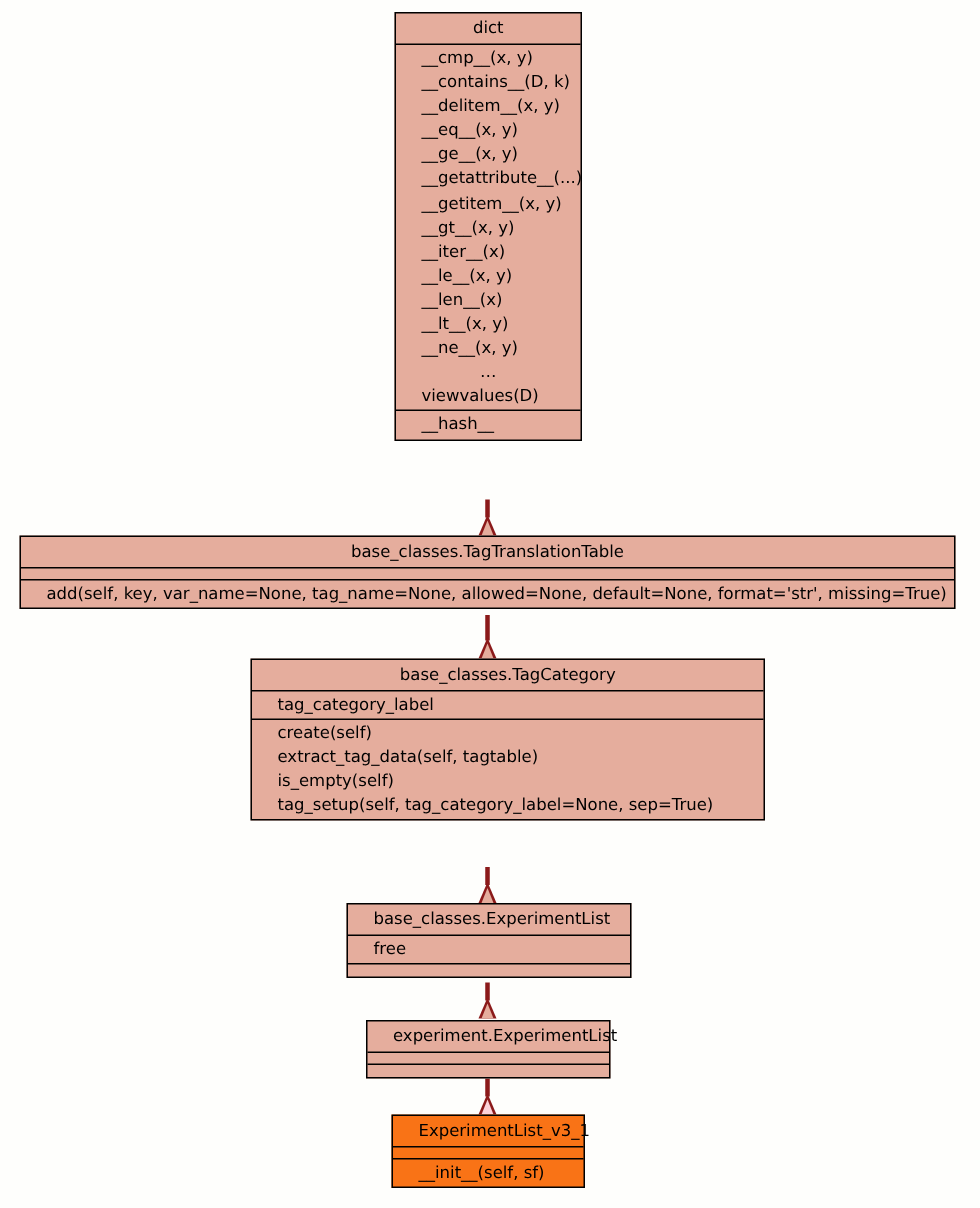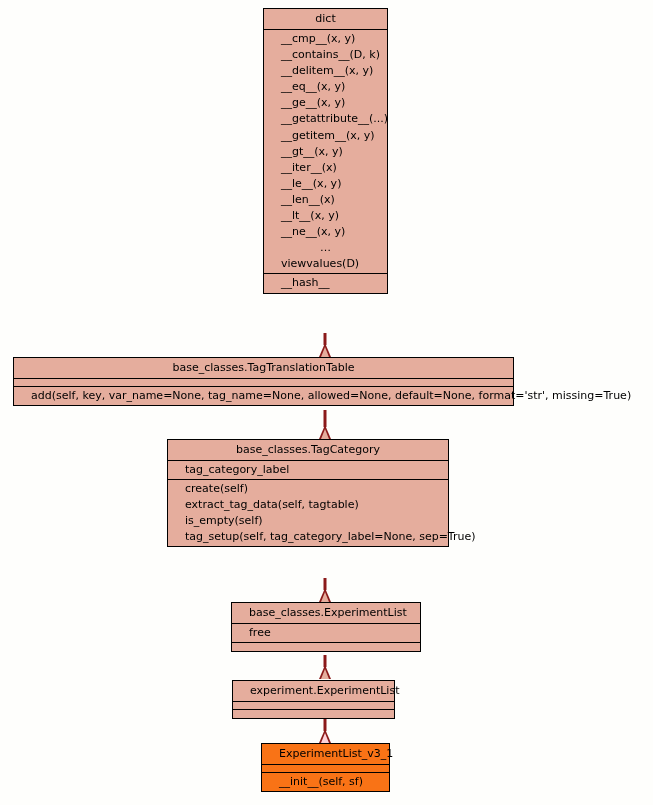--- a/index.html
+++ b/index.html
@@ -148,39 +148,39 @@
   </div>
 
   <div class="inherit" style="left:318px; top:333px; width:14px; height:24px;">
     <div class="stem" style="height:12px;"></div>
     <div class="head">
       <span class="tri-outer"></span>
       <span class="tri-inner"></span>
     </div>
   </div>
 
-  <div class="uml-class" style="left:13px; top:357px; width:501px;">
+  <div class="uml-class" style="left:13px; top:357px; width:624px;">
     <div class="compartment">
       <div class="class-title">base_classes.TagTranslationTable</div>
     </div>
     <div class="compartment empty"></div>
     <div class="compartment">
       <div class="member">add(self, key, var_name=None, tag_name=None, allowed=None, default=None, format='str', missing=True)</div>
     </div>
   </div>
 
   <div class="inherit" style="left:318px; top:410px; width:14px; height:29px;">
     <div class="stem" style="height:17px;"></div>
     <div class="head">
       <span class="tri-outer"></span>
       <span class="tri-inner"></span>
     </div>
   </div>
 
-  <div class="uml-class" style="left:167px; top:439px; width:282px;">
+  <div class="uml-class" style="left:167px; top:439px; width:343px;">
     <div class="compartment">
       <div class="class-title">base_classes.TagCategory</div>
     </div>
     <div class="compartment">
       <div class="member">tag_category_label</div>
     </div>
     <div class="compartment">
       <div class="member">create(self)</div>
       <div class="member">extract_tag_data(self, tagtable)</div>
       <div class="member">is_empty(self)</div>
@@ -207,21 +207,21 @@
   </div>
 
   <div class="inherit" style="left:318px; top:655px; width:14px; height:24px;">
     <div class="stem" style="height:12px;"></div>
     <div class="head">
       <span class="tri-outer"></span>
       <span class="tri-inner"></span>
     </div>
   </div>
 
-  <div class="uml-class" style="left:232px; top:680px; width:163px;">
+  <div class="uml-class" style="left:244px; top:680px; width:163px;">
     <div class="compartment">
       <div class="class-title">experiment.ExperimentList</div>
     </div>
     <div class="compartment empty"></div>
     <div class="compartment empty"></div>
   </div>
 
   <div class="inherit to-light" style="left:318px; top:719px; width:14px; height:24px;">
     <div class="stem" style="height:12px;"></div>
     <div class="head">

